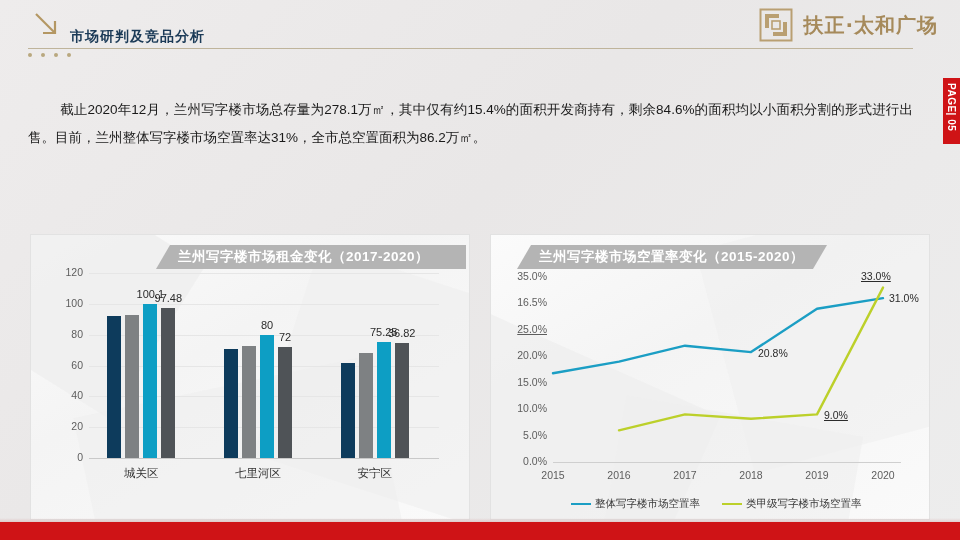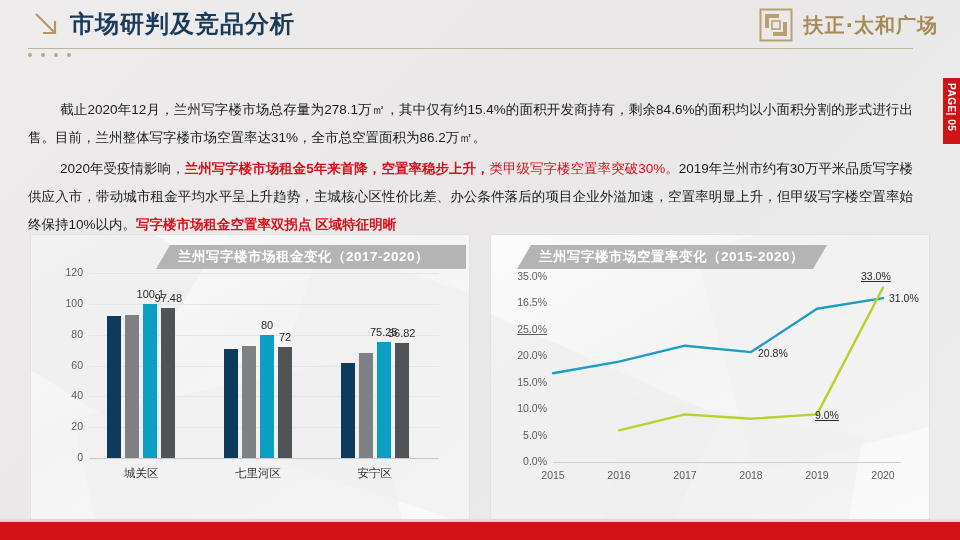--- a/index.html
+++ b/index.html
@@ -12,22 +12,22 @@
   #slide {
     position: relative;
     width: 960px; height: 540px;
     background: linear-gradient(135deg, #eeecec 0%, #e9e7e7 45%, #ededed 100%);
   }
 
   
   .hdr { position:absolute; left:0; top:0; width:960px; height:60px; }
   .hdr-arrow { position:absolute; left:34px; top:12px; width:26px; height:26px; }
   .hdr-title {
-    position:absolute; left:70px; top:8px;
-    font-size:24px; font-weight:bold; color:#1b3a57;
+    position:absolute; left:70px; top:28px;
+    font-size:14px; font-weight:bold; color:#1b3a57;
     letter-spacing:1px;
     text-align:center;
   }
   .hdr-rule {
     position:absolute; left:28px; top:48px; width:885px; height:1px;
     background:#bfb49b;
   }
   .hdr-dots { position:absolute; left:28px; top:53px; display:flex; gap:9px; }
   .hdr-dots i { width:4px; height:4px; border-radius:50%; background:#b9a87f; display:block; }
   .logo { position:absolute; right:22px; top:8px; display:flex; align-items:center; gap:10px; }
@@ -156,23 +156,20 @@
 
   <div class="page-tab">
     <span>PAGE| 05</span>
   </div>
 
 
   <div class="para" id="para1">
     <span class="indent"></span><span>截止2020年12月，兰州写字楼市场总存量为278.1万㎡，其中仅有约15.4%的面积开发商持有，剩余84.6%的面积均以小面积分割的形式进行出售。目前，兰州整体写字楼市场空置率达31%，全市总空置面积为86.2万㎡。</span>
   </div>
 
-  <div class="para" id="para2">
-    <span class="indent"></span><span>2020年受疫情影响，</span><span class="red">兰州写字楼市场租金5年来首降，空置率稳步上升，</span><span class="redplain">类甲级写字楼空置率突破30%。</span><span>2019年兰州市约有30万平米品质写字楼供应入市，带动城市租金平均水平呈上升趋势，主城核心区性价比差、办公条件落后的项目企业外溢加速，空置率明显上升，但甲级写字楼空置率始终保持10%以内。</span><span class="red">写字楼市场租金空置率双拐点 区域特征明晰</span>
-  </div>
 
   <div class="panel" id="panelL">
     <div class="panel-deco">
       <i style="left:-40px;top:-30px;width:180px;height:180px;transform:rotate(32deg);"></i>
       <i style="left:250px;top:40px;width:230px;height:220px;transform:rotate(18deg);opacity:.6;"></i>
       <i style="left:60px;top:150px;width:300px;height:200px;transform:rotate(-12deg);opacity:.5;"></i>
     </div>
 
     <div class="chart-banner" id="bannerL">兰州写字楼市场租金变化（2017-2020）</div>
 
@@ -240,21 +237,31 @@
         <div class="axis-lbl" style="left: 170px; top: 234px; width: 48px; text-align: center;">2017</div>
         <div class="axis-lbl" style="left: 236px; top: 234px; width: 48px; text-align: center;">2018</div>
         <div class="axis-lbl" style="left: 302px; top: 234px; width: 48px; text-align: center;">2019</div>
         <div class="axis-lbl" style="left: 368px; top: 234px; width: 48px; text-align: center;">2020</div>
         <svg width="440" height="286" style="position: absolute; left: 0px; top: 0px; pointer-events: none;">
           <path d="M 62.0 138.2 L 128.0 126.6 L 194.0 110.7 L 260.0 117.1 L 326.0 73.7 L 392.0 63.1" fill="none" stroke="#1b9ec4" stroke-width="2.4" stroke-linejoin="round" stroke-linecap="round"></path>
           <path d="M 128.0 195.3 L 194.0 179.4 L 260.0 183.7 L 326.0 179.4 L 392.0 52.6" fill="none" stroke="#bcd02a" stroke-width="2.4" stroke-linejoin="round" stroke-linecap="round"></path>
         </svg>
         <div class="pt-lbl" style="left: 267px; top: 112.057px;">20.8%</div>
         <div class="pt-lbl" style="left: 398px; top: 57.1429px;">31.0%</div>
-        <div class="pt-lbl" style="left: 324px; top: 174.429px; text-decoration: underline;">9.0%</div>
+        <div class="pt-lbl" style="left: 333px; top: 174.429px; text-decoration: underline;">9.0%</div>
         <div class="pt-lbl" style="left: 370px; top: 34.5714px; text-decoration: underline;">33.0%</div>
       </div>
 
+    <div class="legend" id="legendR" style="left:80px; top:262px;">
+        <div class="item">
+          <span class="line-sw" style="background: rgb(27, 158, 196);"></span>
+          <span>整体写字楼市场空置率</span>
+        </div>
+        <div class="item">
+          <span class="line-sw" style="background: rgb(188, 208, 42);"></span>
+          <span>类甲级写字楼市场空置率</span>
+        </div>
+      </div>
   </div>
 
   <div class="bottom-shadow"></div>
   <div class="bottom-bar"></div>
 </div>
 
 </body></html>

